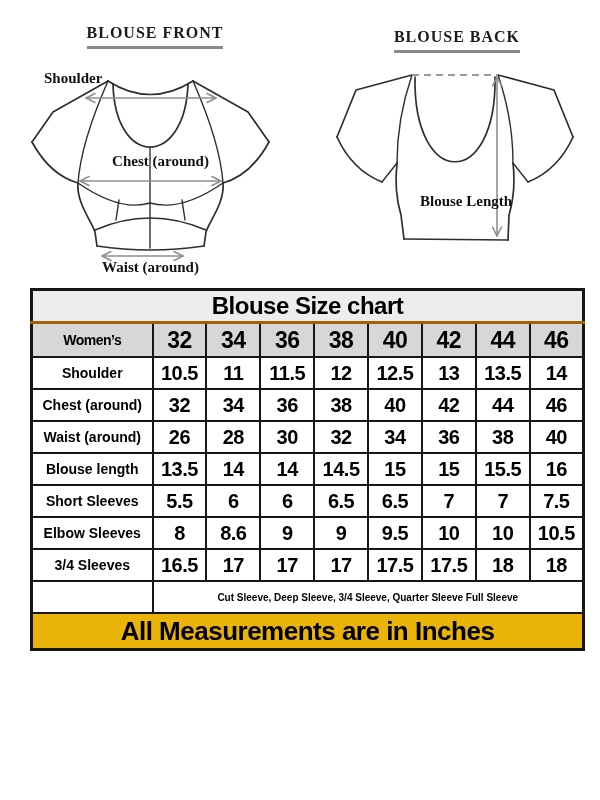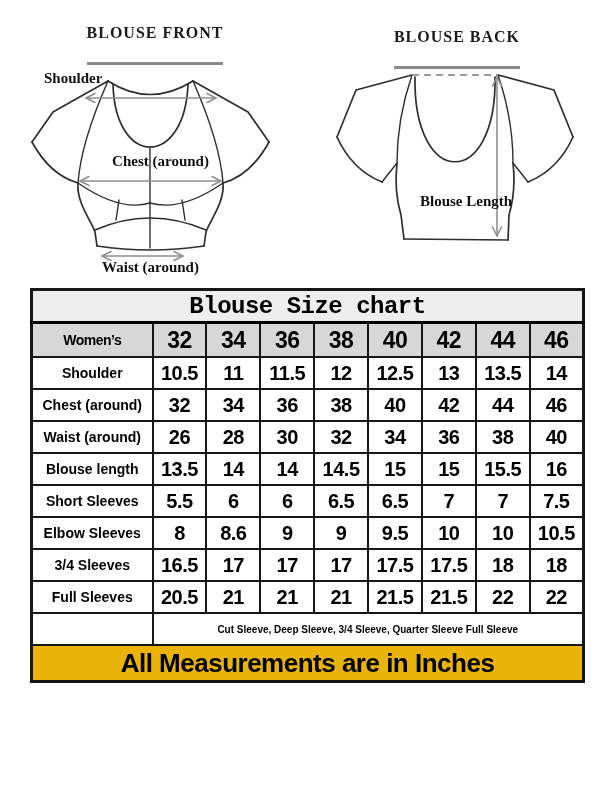--- a/index.html
+++ b/index.html
@@ -1,35 +1,35 @@
 <!DOCTYPE html>
 <html><head>
 <meta charset="utf-8">
 <style>
   html,body{margin:0;padding:0;background:#fff;}
   #page{position:relative;width:600px;height:800px;background:#ffffff;overflow:hidden;
         font-family:"Liberation Sans",sans-serif;}
   
   .diag-title{position:absolute;text-align:center;font-family:"Liberation Serif",serif;
       font-weight:700;font-size:16px;letter-spacing:1px;color:#1b1b1b;}
-  .diag-title span{display:inline-block;border-bottom:3px solid #8a8a8a;padding-bottom:20px;}
+  .diag-title span{display:inline-block;border-bottom:3px solid #8a8a8a;padding-bottom:4px;}
   .diag-label{position:absolute;font-family:"Liberation Serif",serif;font-weight:600;
       font-size:15px;color:#111;white-space:nowrap;}
   svg{position:absolute;}
   .outline{fill:none;stroke:#2e2e2e;stroke-width:1.7;stroke-linecap:round;stroke-linejoin:round;}
   .seam{fill:none;stroke:#2e2e2e;stroke-width:1.4;stroke-linecap:round;}
   .arrow{fill:none;stroke:#8f8f8f;stroke-width:1.6;stroke-linecap:round;}
   .dash{fill:none;stroke:#9a9a9a;stroke-width:1.8;stroke-dasharray:7 5;}
   
   table.size{position:absolute;left:30px;top:288px;width:555px;border-collapse:collapse;
       border:3px solid #161616;table-layout:fixed;color:#000;}
   table.size td,table.size th{border:2px solid #161616;text-align:center;vertical-align:middle;
       padding:0;overflow:hidden;}
   tr.title-row td{height:30px;background:#ededed;font-size:24px;font-weight:700;letter-spacing:-0.5px;
-      border-bottom:3px solid #000000;font-family:Liberation Mono, monospace;}
+      border-bottom:3px solid #a16207;}
   tr.head-row th{height:32px;background:#d7d7d7;font-size:23px;font-weight:700;letter-spacing:-0.5px;}
   tr.head-row th.rowhead{font-size:14px;}
   tr.data-row td{height:30px;background:#fff;font-size:20px;font-weight:700;letter-spacing:-0.5px;}
   tr.data-row td.rowhead{font-size:14px;letter-spacing:0;}
   tr.note-row td{height:30px;background:#fff;font-size:10px;font-weight:700;}
   tr.footer-row td{height:34px;background:#eab308;font-size:26px;font-weight:700;letter-spacing:-0.5px;}
 </style>
 </head>
 <body>
 
@@ -218,31 +218,20 @@
       <td class="rowhead">3/4 Sleeves</td>
       <td>16.5</td>
       <td>17</td>
       <td>17</td>
       <td>17</td>
       <td>17.5</td>
       <td>17.5</td>
       <td>18</td>
       <td>18</td>
     </tr>
-    <tr class="data-row">
-      <td class="rowhead">Full Sleeves</td>
-      <td>20.5</td>
-      <td>21</td>
-      <td>21</td>
-      <td>21</td>
-      <td>21.5</td>
-      <td>21.5</td>
-      <td>22</td>
-      <td>22</td>
-    </tr>
 
     <tr class="note-row">
       <td></td>
       <td colspan="8">Cut Sleeve, Deep Sleeve, 3/4 Sleeve, Quarter Sleeve Full Sleeve</td>
     </tr>
     <tr class="footer-row">
       <td colspan="9">All Measurements are in Inches</td>
     </tr>
   </tbody>
     </table>

